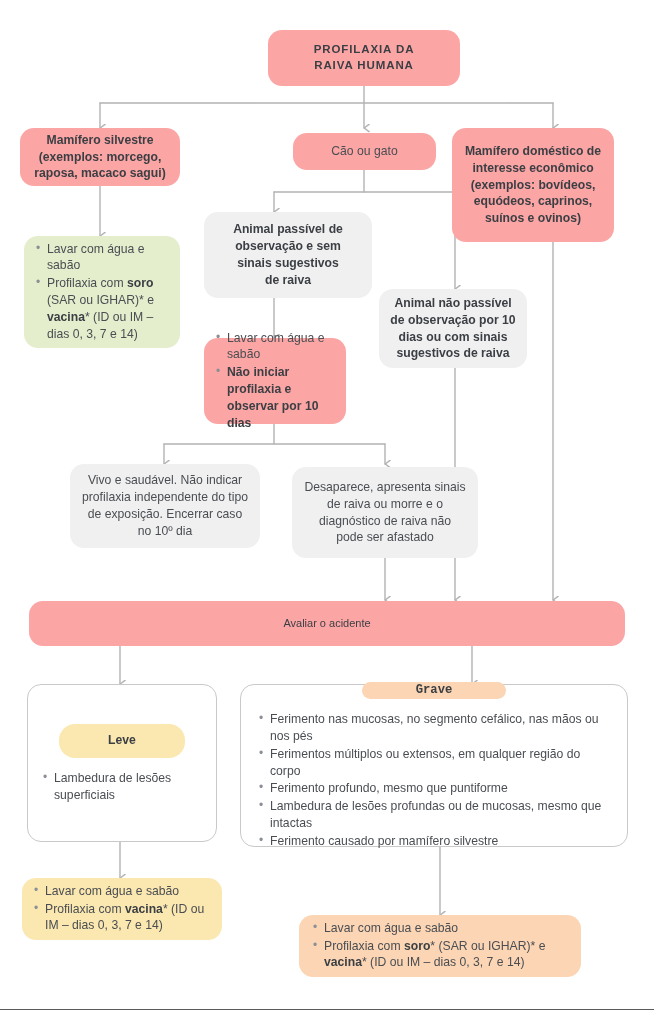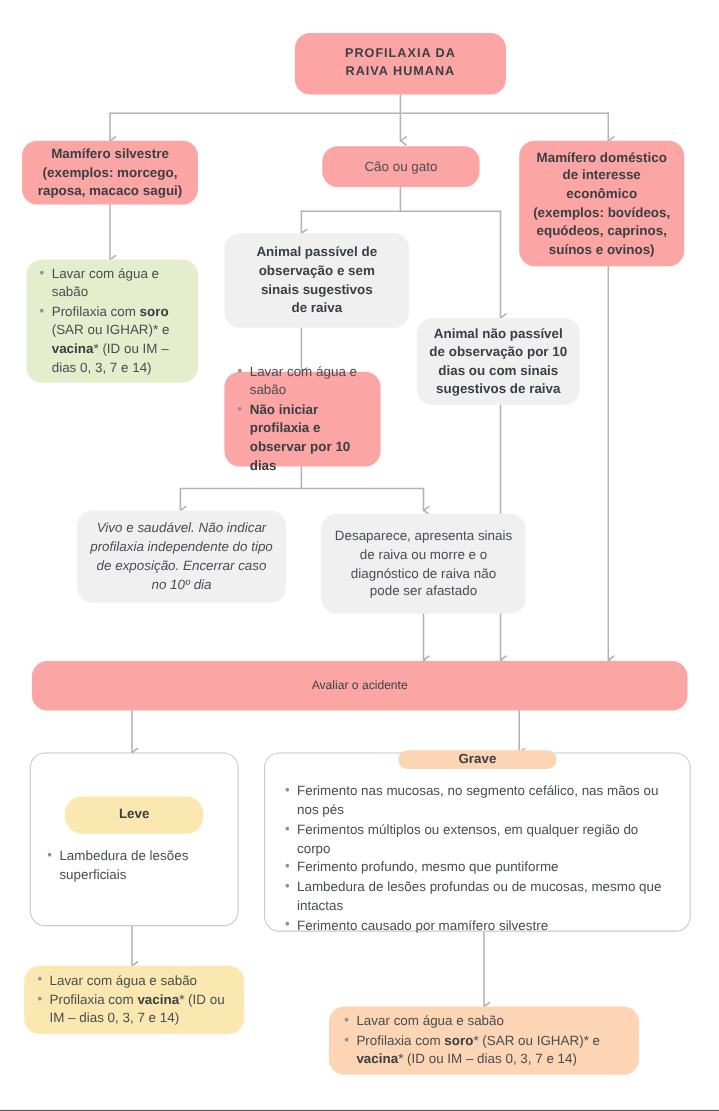--- a/index.html
+++ b/index.html
@@ -99,21 +99,21 @@
 
   .pill {
     align-self: center;
     border-radius: 16px;
     display: flex;
     align-items: center;
     justify-content: center;
     text-align: center;
   }
   .pill-leve { background: #fbe8b0; width: 126px; height: 34px; }
-  .pill-grave { background: #fbd5b4; width: 144px; height: 34px; }
+  .pill-grave { background: #fbd5b4; width: 144px; height: 34px; font-family: Liberation Mono, monospace; }
   .bottom-rule {
     position: absolute;
     left: 0;
     bottom: 0;
     width: 654px;
     height: 1px;
     background: #5a5a5a;
   }
 </style>
 </head>
@@ -172,21 +172,21 @@
   </div>
 
   <div class="node n-center blue" style="left:20px; top:128px; width:160px; height:58px; padding:4px 10px;">
     <div class="t-node">Mamífero silvestre (exemplos: morcego, raposa, macaco sagui)</div>
   </div>
 
   <div class="node n-center blue" style="left:293px; top:133px; width:143px; height:37px; padding:4px 10px;">
     <div class="t-node-reg">Cão ou gato</div>
   </div>
 
-  <div class="node n-center blue" style="left:472px; top:128px; width:150px; height:114px; padding:4px 10px;text-align:center;">
+  <div class="node n-center blue" style="left:452px; top:128px; width:162px; height:114px; padding:4px 10px;text-align:center;">
     <div class="t-node">Mamífero doméstico de interesse econômico (exemplos: bovídeos, equódeos, caprinos, suínos e ovinos)</div>
   </div>
 
   <div class="node n-center grey" style="left:204px; top:212px; width:168px; height:86px; padding:4px 25px;">
     <div class="t-node">Animal passível de observação e sem sinais sugestivos de raiva</div>
   </div>
 
   <div class="node n-center grey" style="left:379px; top:289px; width:148px; height:79px; padding:20px 10px;">
     <div class="t-node">Animal não passível de observação por 10 dias ou com sinais sugestivos de raiva</div>
   </div>
@@ -206,21 +206,21 @@
     <ul class="bullets t-list">
       <li>
         <span>Lavar com água e sabão</span>
       </li>
       <li>
         <b>Não iniciar profilaxia e observar por 10 dias</b>
       </li>
     </ul>
   </div>
 
-  <div class="node n-center grey" style="left:70px; top:464px; width:190px; height:84px; padding:4px 12px;font-style:italic;">
+  <div class="node n-center grey" style="left:70px; top:464px; width:190px; height:84px; padding:4px 12px;">
     <div class="t-node-reg">
       <span>Vivo e saudável. Não indicar profilaxia independente do tipo de exposição. Encerrar caso no 10º dia</span>
     </div>
   </div>
 
   <div class="node n-center grey" style="left:292px; top:467px; width:186px; height:91px; padding:4px 12px;">
     <div class="t-node-reg">Desaparece, apresenta sinais de raiva ou morre e o diagnóstico de raiva não pode ser afastado</div>
   </div>
 
   <div class="node n-center blue" style="left:29px; top:601px; width:596px; height:45px; padding:4px 12px;">

